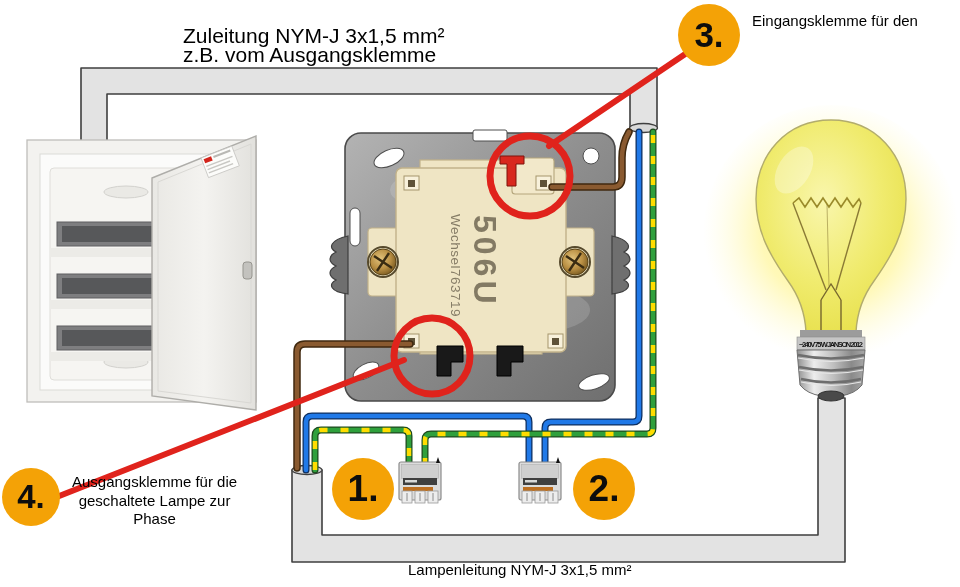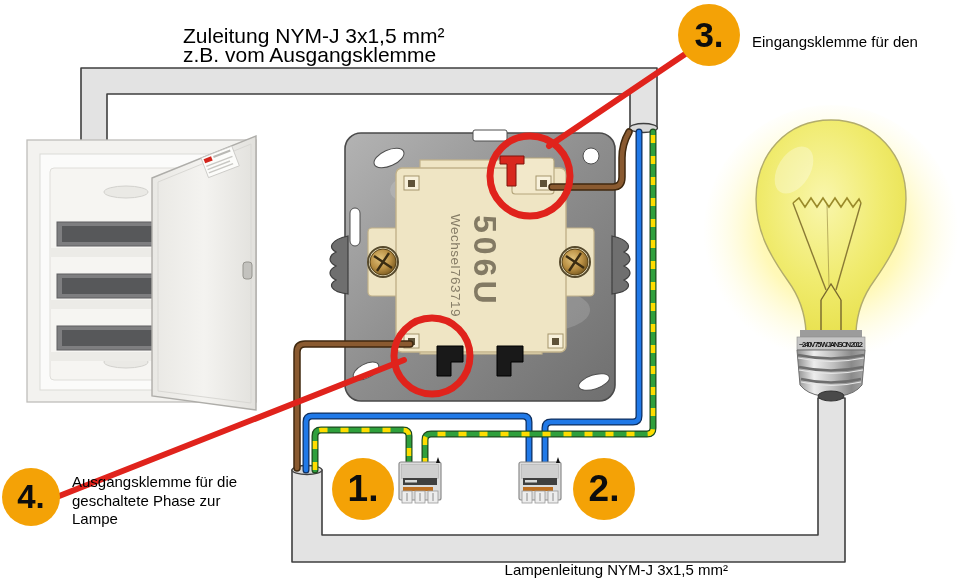--- a/index.html
+++ b/index.html
@@ -3,32 +3,32 @@
 <meta charset="utf-8">
 <style>
   html,body{margin:0;padding:0;background:#fff;}
   .stage{
     position:relative;width:960px;height:587px;background:#ffffff;overflow:hidden;
     font-family:"Liberation Sans", sans-serif;color:#000;
   }
   .stage svg{position:absolute;left:0;top:0;}
   .note{position:absolute;font-size:15px;line-height:18.5px;color:#000;}
   .toplabel{position:absolute;left:183px;top:26px;width:300px;text-align:left;font-size:21px;line-height:19px;}
-  .bottomlabel{position:absolute;left:408px;top:561px;width:320px;text-align:right;font-size:15px;}
+  .bottomlabel{position:absolute;left:408px;top:561px;width:320px;text-align:left;font-size:15px;}
   .callout{
     position:absolute;border-radius:50%;display:flex;align-items:center;justify-content:center;
     font-weight:bold;color:#0d0d0d;
   }
   .co-big{width:62px;height:62px;font-size:37px;}
   .co-3{left:678px;top:4px;width:62px;height:62px;font-size:35px;}
   .co-4{left:2px;top:468px;width:58px;height:58px;font-size:33px;}
   .co-1{left:332px;top:458px;}
   .co-2{left:573px;top:458px;}
-  .note3{left:752px;top:33px;}
-  .note4{left:72px;top:473px;}
+  .note3{left:752px;top:12px;}
+  .note4{left:72px;top:473px;text-align:center;}
 </style>
 </head>
 <body>
 
 <div class="stage">
 
 <svg width="960" height="587" viewBox="0 0 960 587">
   <defs>
     <radialGradient id="glowGrad" cx="50%" cy="48%" r="50%">
       <stop offset="0%" stop-color="#FFF387" stop-opacity="0.95"></stop>
@@ -291,17 +291,17 @@
 <div class="callout co-4" style="background-color: rgb(244, 162, 6);">
   <span>4.</span>
 </div>
 
 <div class="note note3">
   <div>Eingangsklemme für den</div>
 </div>
 
 <div class="note note4">
   <div>Ausgangsklemme für die</div>
-  <div>geschaltete Phase zur</div>
-  <div>Lampe</div>
+  <div>geschaltete Lampe zur</div>
+  <div>Phase</div>
 </div>
 
 </div>
 
 </body></html>

